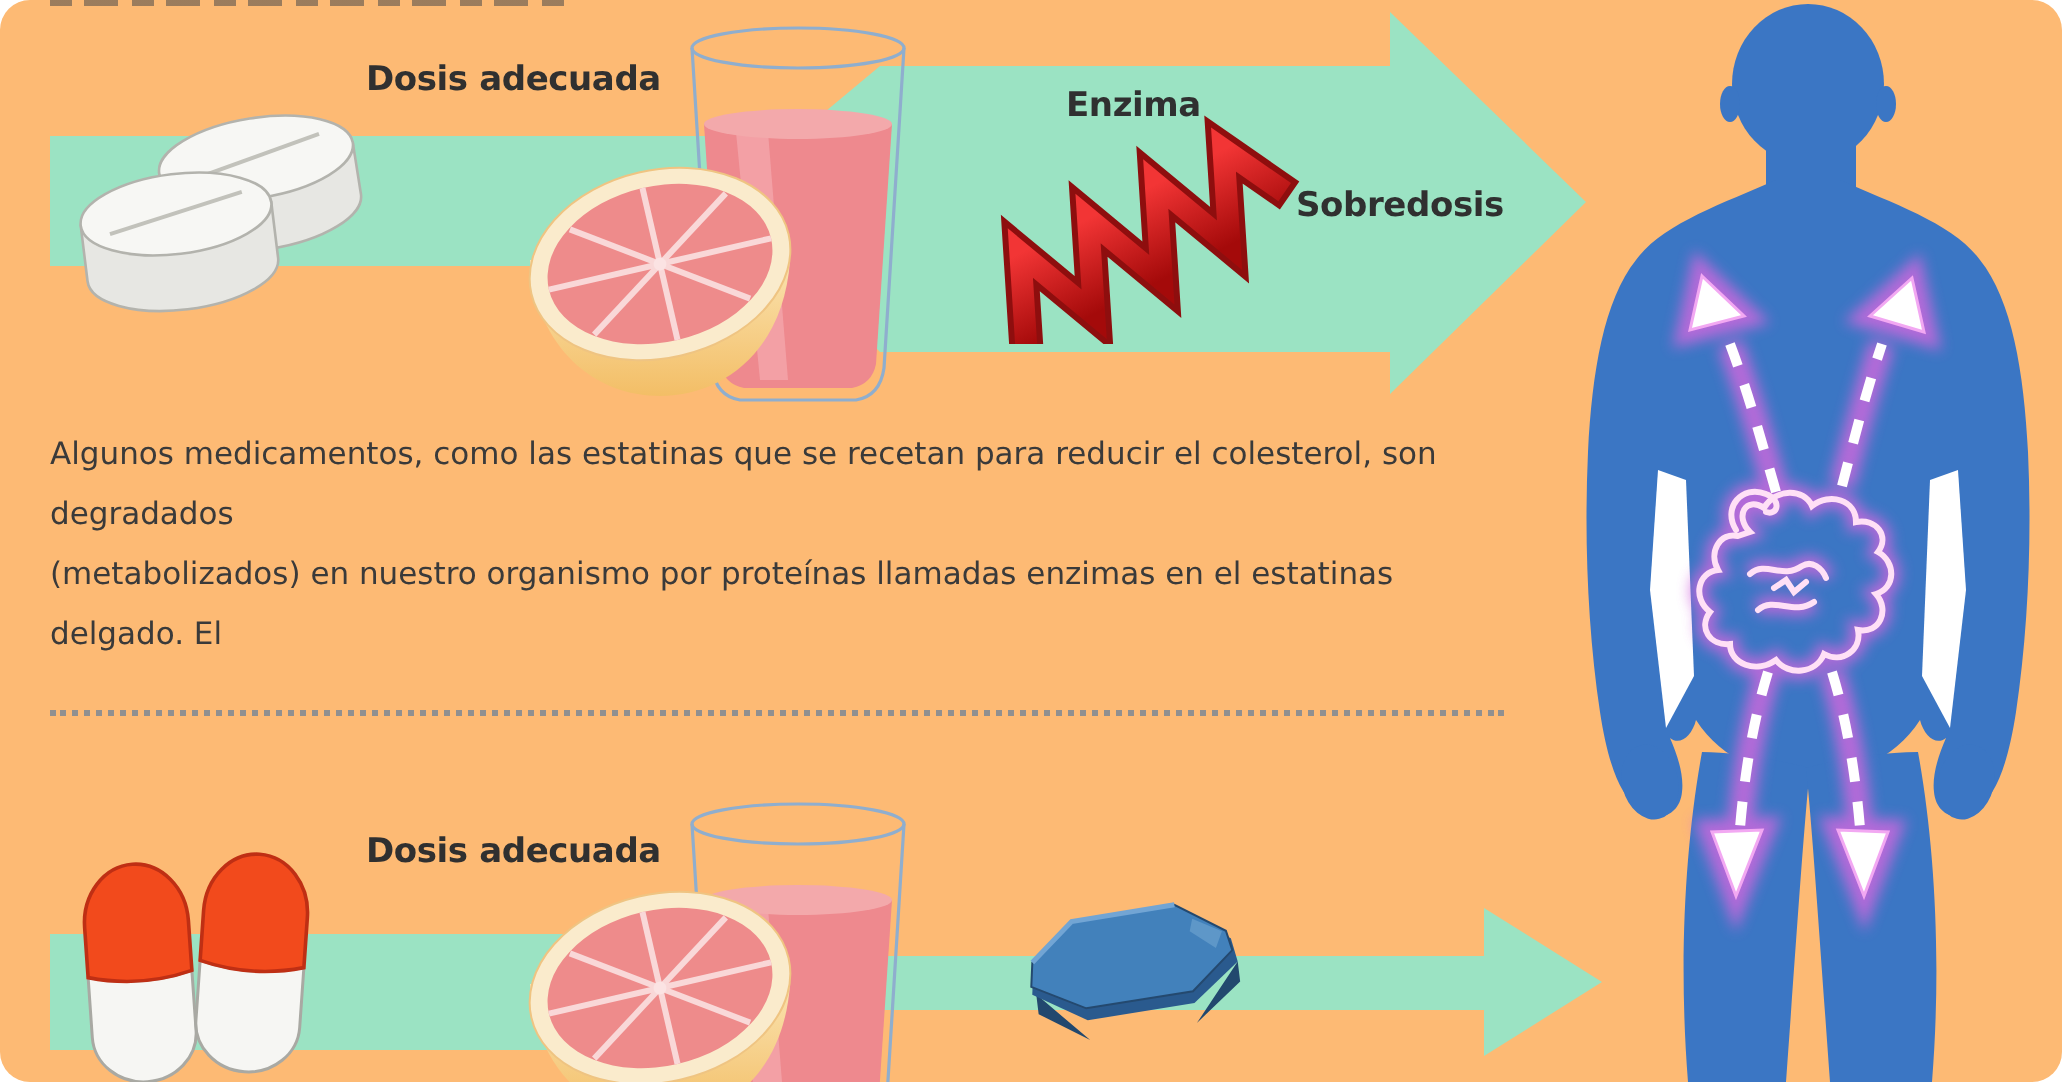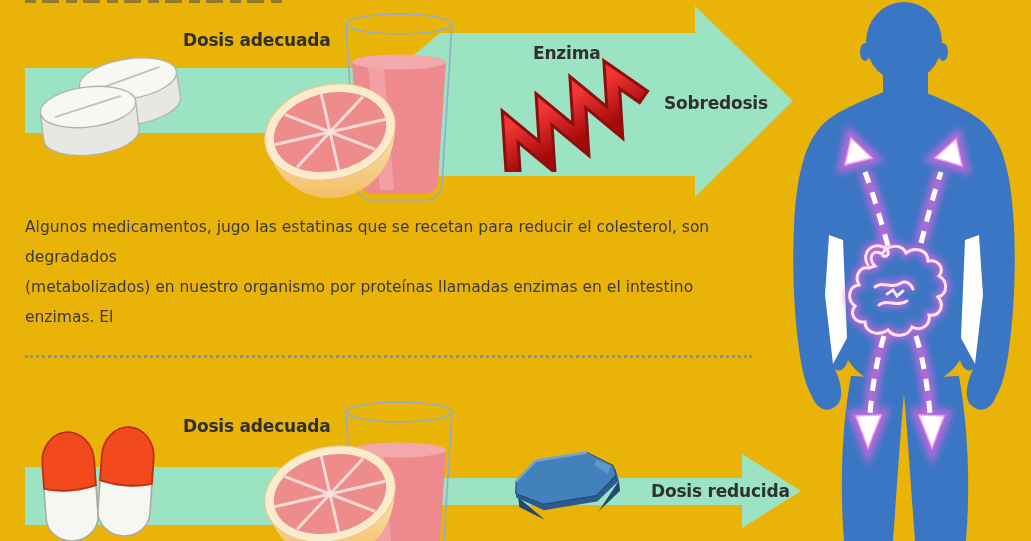--- a/index.html
+++ b/index.html
@@ -1,17 +1,17 @@
 <!DOCTYPE html>
 <html><head>
 <meta charset="utf-8">
 <style>
   html,body{margin:0;padding:0;background:#ffffff;}
-  .stage{position:relative;width:1031px;height:541px;background:#eab308;overflow:hidden;
-         font-family:"DejaVu Sans",sans-serif;}
+  .stage{position:relative;width:1031px;height:541px;background:#fdba74;overflow:hidden;
+         font-family:"DejaVu Sans",sans-serif;border-radius:15px;}
   .abs{position:absolute;}
   .label{position:absolute;color:#303030;font-weight:700;font-size:17px;white-space:nowrap;letter-spacing:-0.2px;}
   .para{position:absolute;left:25px;top:212px;width:737px;color:#3a3a3a;font-size:15.5px;line-height:30px;}
   .divider{position:absolute;left:25px;top:355px;width:727px;height:0;border-top:3px dotted #909090;}
   .crop-frag{position:absolute;left:25px;top:0;width:262px;height:3px;opacity:.55;
     background:repeating-linear-gradient(90deg,#4a4a4a 0 11px,transparent 11px 17px,#4a4a4a 17px 34px,transparent 34px 41px);}
   svg{display:block;}
 </style>
 </head>
 <body>
@@ -82,25 +82,25 @@
       </linearGradient>
     </defs>
     <g transform="rotate(-27 90 62)">
       <polyline points="12,90 31,46 50,90 69,46 88,90 107,46 126,90 145,46 160,74" fill="none" stroke="#8E0E0E" stroke-width="17" stroke-linejoin="miter" stroke-linecap="square"></polyline>
       <polyline points="12,90 31,46 50,90 69,46 88,90 107,46 126,90 145,46 160,74" fill="none" stroke="url(#redg)" stroke-width="11" stroke-linejoin="miter" stroke-linecap="square"></polyline>
     </g>
   </svg>
 
   <div class="label" style="left:183px;top:30px">Dosis adecuada</div>
   <div class="label" style="left:533px;top:43px">Enzima</div>
-  <div class="label" style="left:664px;top:93px">Sobredosis</div>
+  <div class="label" style="left:648px;top:93px">Sobredosis</div>
 
   <div class="para">
-    <div>Algunos medicamentos, jugo las estatinas que se recetan para reducir el colesterol, son degradados</div>
-    <div>(metabolizados) en nuestro organismo por proteínas llamadas enzimas en el intestino enzimas. El</div>
+    <div>Algunos medicamentos, como las estatinas que se recetan para reducir el colesterol, son degradados</div>
+    <div>(metabolizados) en nuestro organismo por proteínas llamadas enzimas en el estatinas delgado. El</div>
   </div>
 
   <div class="divider"></div>
 
   <svg class="abs" style="left:36px;top:424px" width="130" height="117" viewBox="0 0 130 117">
     <g transform="translate(8,8) rotate(-4 26 55)">
       <path d="M 0,55 L 0,85 A 26 24 0 0 0 52,85 L 52,55 Q 26,62 0,55 Z" fill="#F6F6F3" stroke="#A9A9A3" stroke-width="1.5"></path>
       <path d="M 0,55 L 0,30 A 26 30 0 0 1 52,30 L 52,55 Q 26,62 0,55 Z" fill="#F24A1C" stroke="#BF2F14" stroke-width="1.8"></path>
     </g>
     <g transform="translate(64,3) rotate(4 26 55)">
@@ -140,21 +140,20 @@
     <g transform="rotate(-7 65 38)">
       <polygon points="14,44 38,70 92,68 116,40 116,50 92,68 38,70 14,54" fill="#22486E"></polygon>
       <polygon points="14,32 36,14 88,12 114,28 116,40 92,58 38,60 12,44" fill="#2A5A8E"></polygon>
       <polygon points="14,28 36,10 88,8 112,24 114,34 92,52 38,54 12,40" fill="#4281BB" stroke="#24496F" stroke-width="1"></polygon>
       <polyline points="14,28 36,10 88,8" fill="none" stroke="#72A5D4" stroke-width="2.5"></polyline>
       <polygon points="96,16 110,24 106,32 94,22" fill="#5E97C8"></polygon>
     </g>
   </svg>
 
   <div class="label" style="left:183px;top:416px">Dosis adecuada</div>
-  <div class="label" style="left:651px;top:481px">Dosis reducida</div>
 
   <svg class="abs" style="left:775px;top:0" width="256" height="541" viewBox="0 0 256 541">
     <defs>
       <filter id="glow" x="-60%" y="-60%" width="220%" height="220%">
         <feGaussianBlur stdDeviation="3.5"></feGaussianBlur>
       </filter>
     </defs>
     <g fill="#3B76C4">
       <ellipse cx="129" cy="42" rx="38" ry="40"></ellipse>
       <ellipse cx="90" cy="52" rx="5" ry="9"></ellipse>

